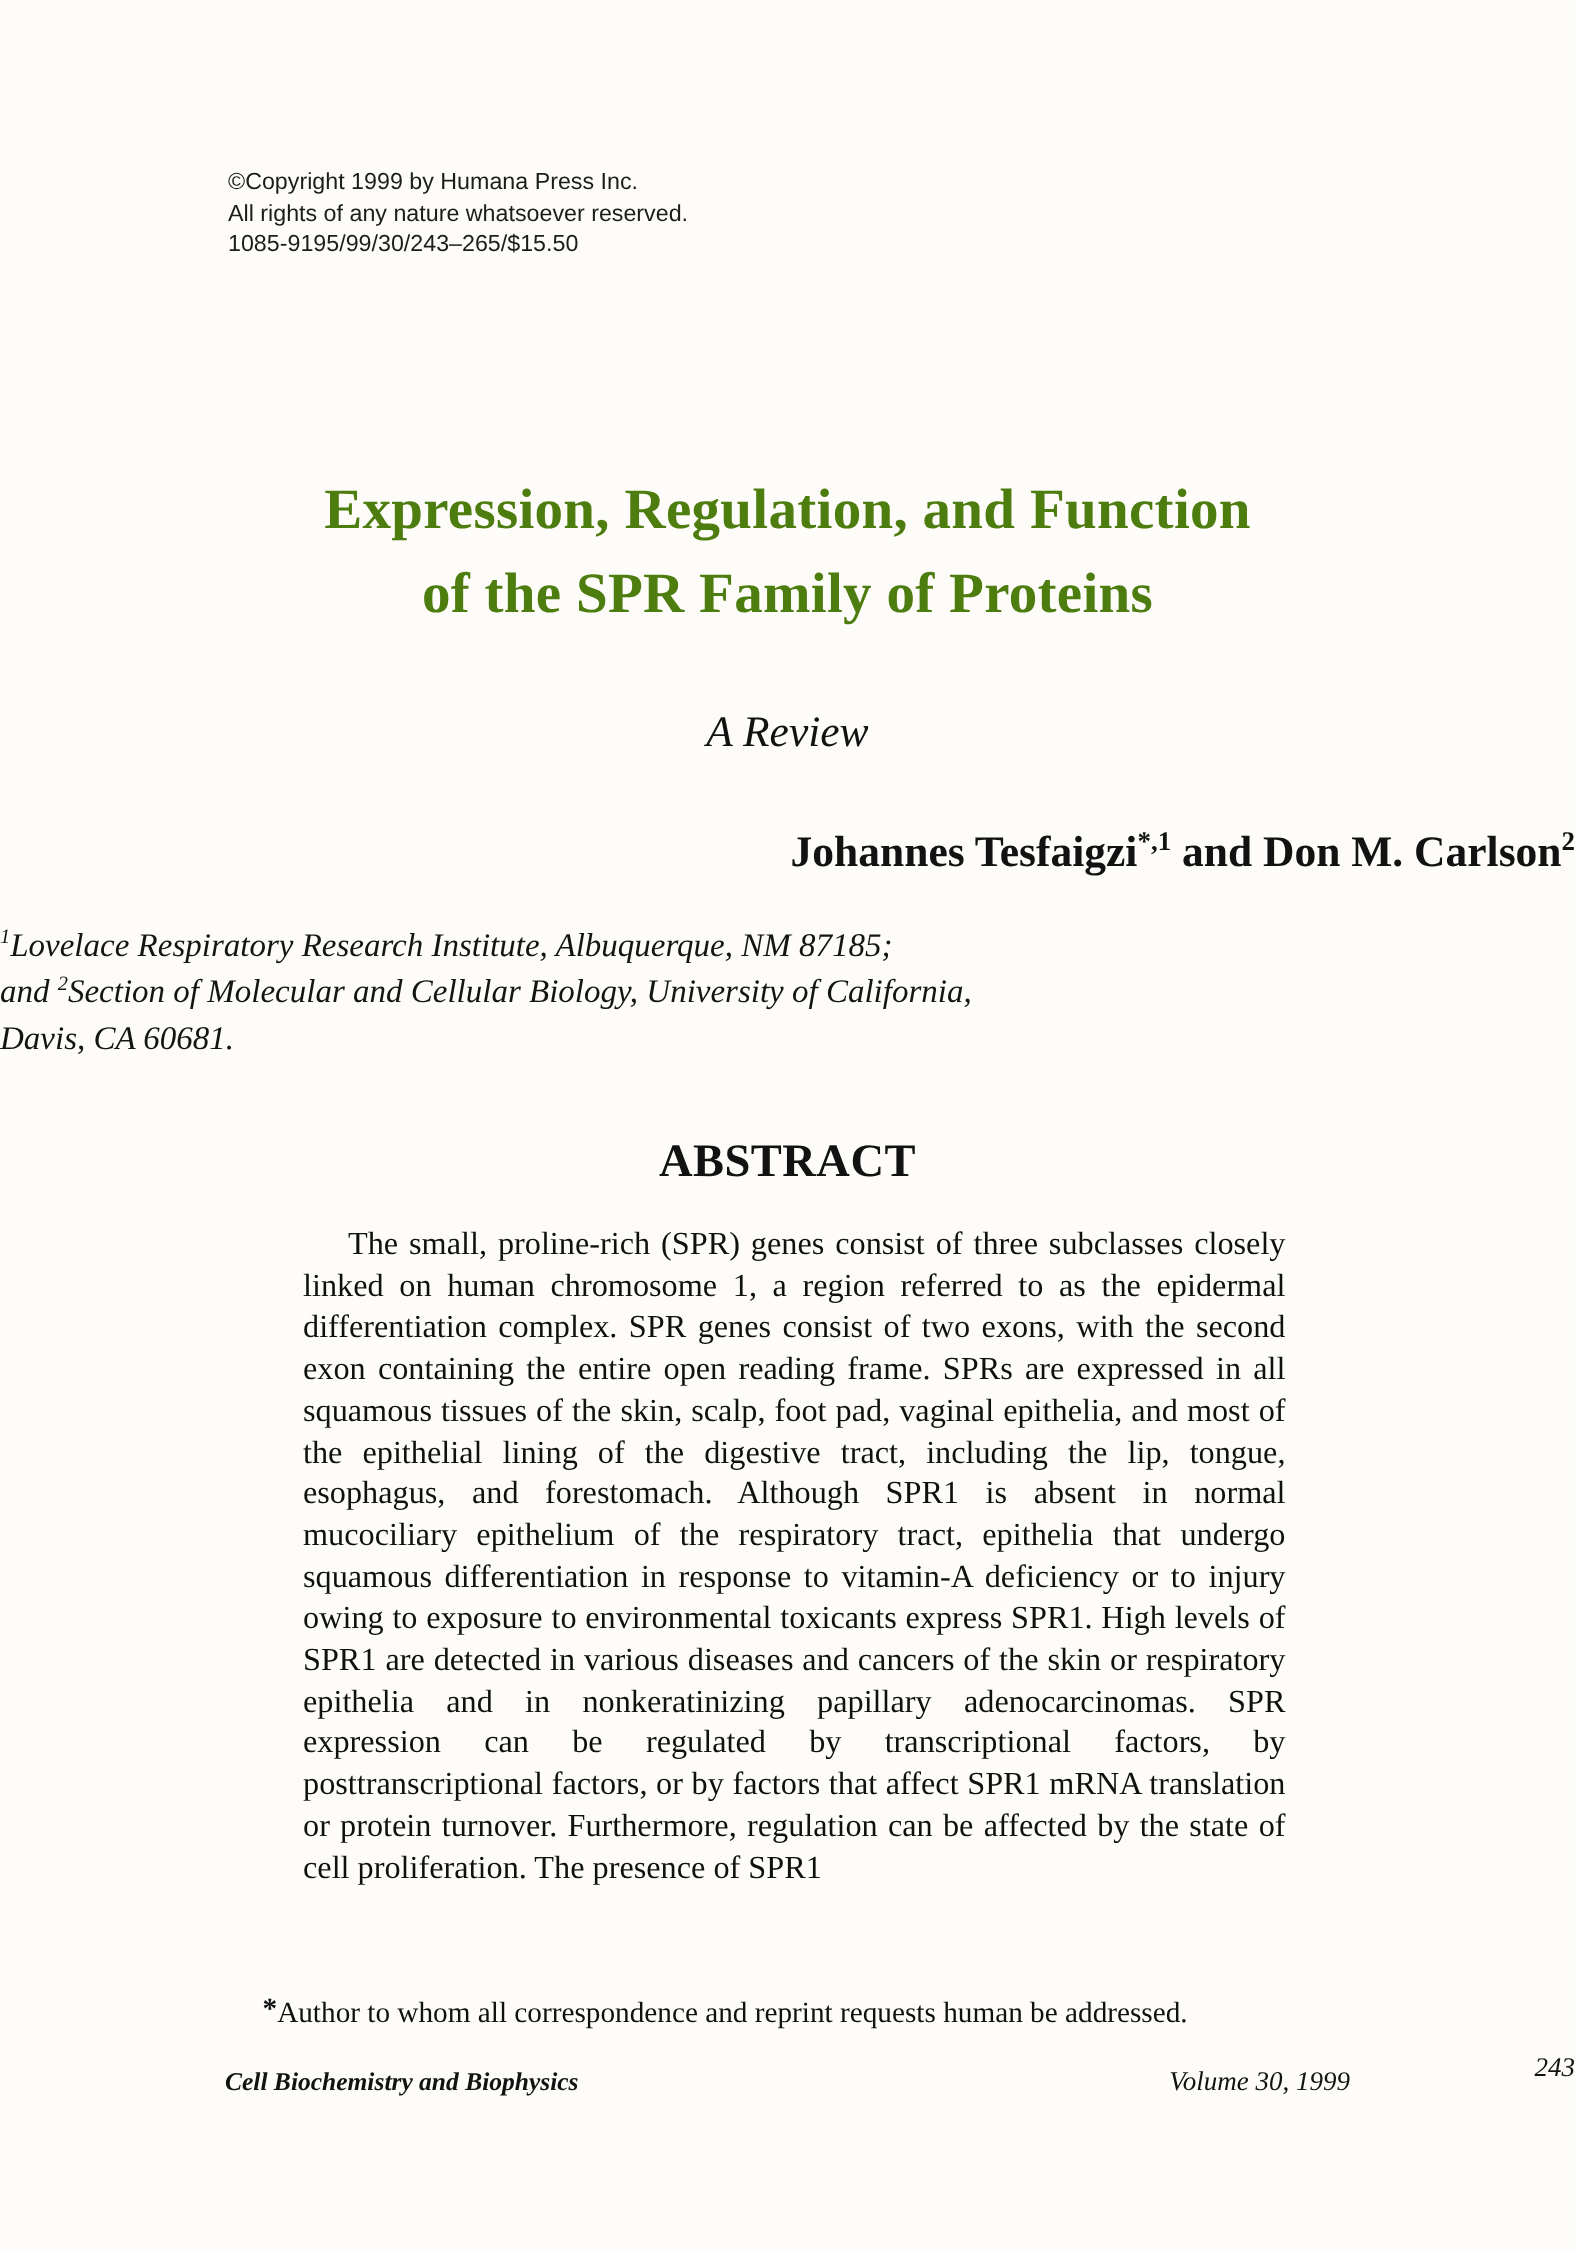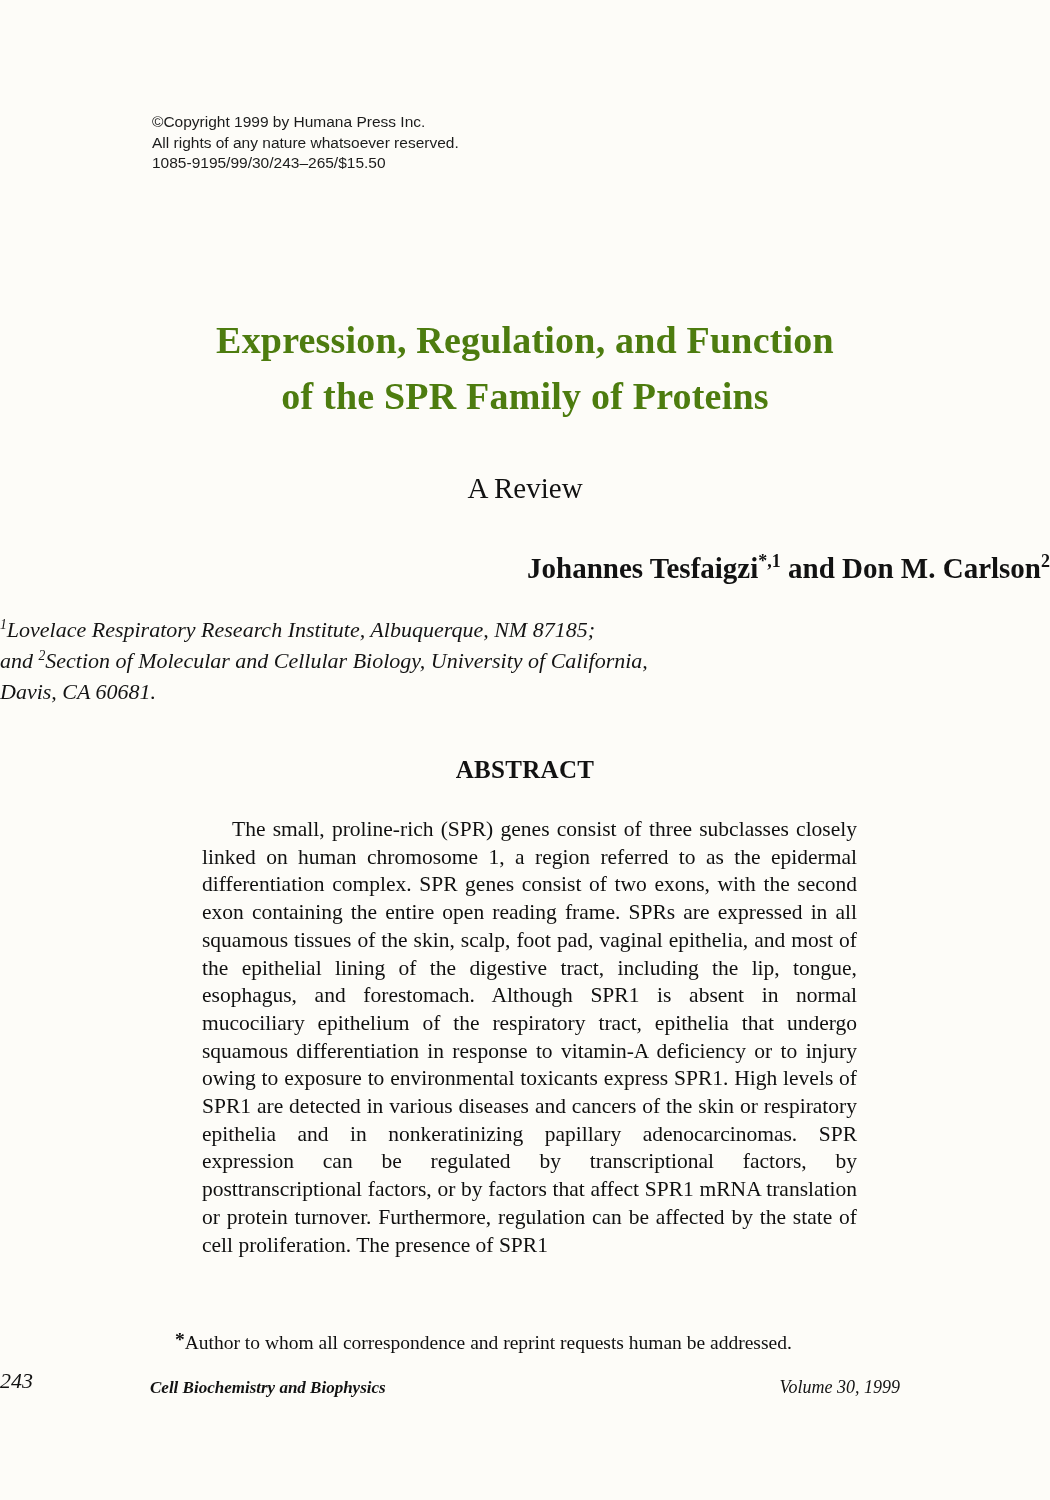--- a/index.html
+++ b/index.html
@@ -32,20 +32,21 @@
     font-size: 38px;
     line-height: 56px;
     letter-spacing: 0.2px;
     color: #4d7c0f;
   }
   .subtitle {
     position: absolute;
     top: 472px;
     left: 0; right: 0;
     text-align: center;
+    font-style: italic;
     font-size: 29px;
   }
   .authors {
     position: absolute;
     top: 552px;
     left: 0; right: 0;
     text-align: right;
     font-weight: bold;
     font-size: 29px;
   }
@@ -59,21 +60,21 @@
     font-size: 22px;
     line-height: 31px;
     color: #141414;
   }
   .abstract-heading {
     position: absolute;
     top: 756px;
     left: 0; right: 0;
     text-align: center;
     font-weight: bold;
-    font-size: 25px;
+    font-size: 31px;
     letter-spacing: 0.3px;
   }
   .abstract-body {
     position: absolute;
     top: 816px;
     left: 202px;
     width: 655px;
     font-size: 21.5px;
     line-height: 27.7px;
     text-align: justify;
@@ -103,22 +104,22 @@
     position: absolute;
     left: 150px;
     top: 10px;
     font-size: 17px;
     font-weight: bold;
   }
   .footer-page {
     position: absolute;
     left: 0; right: 0;
     top: 0;
-    text-align: left;
-    font-size: 22px;
+    text-align: right;
+    font-size: 18px;
   }
   .footer-volume {
     position: absolute;
     right: 150px;
     top: 9px;
     font-size: 18px;
   }
 </style>
 </head>
 <body>

